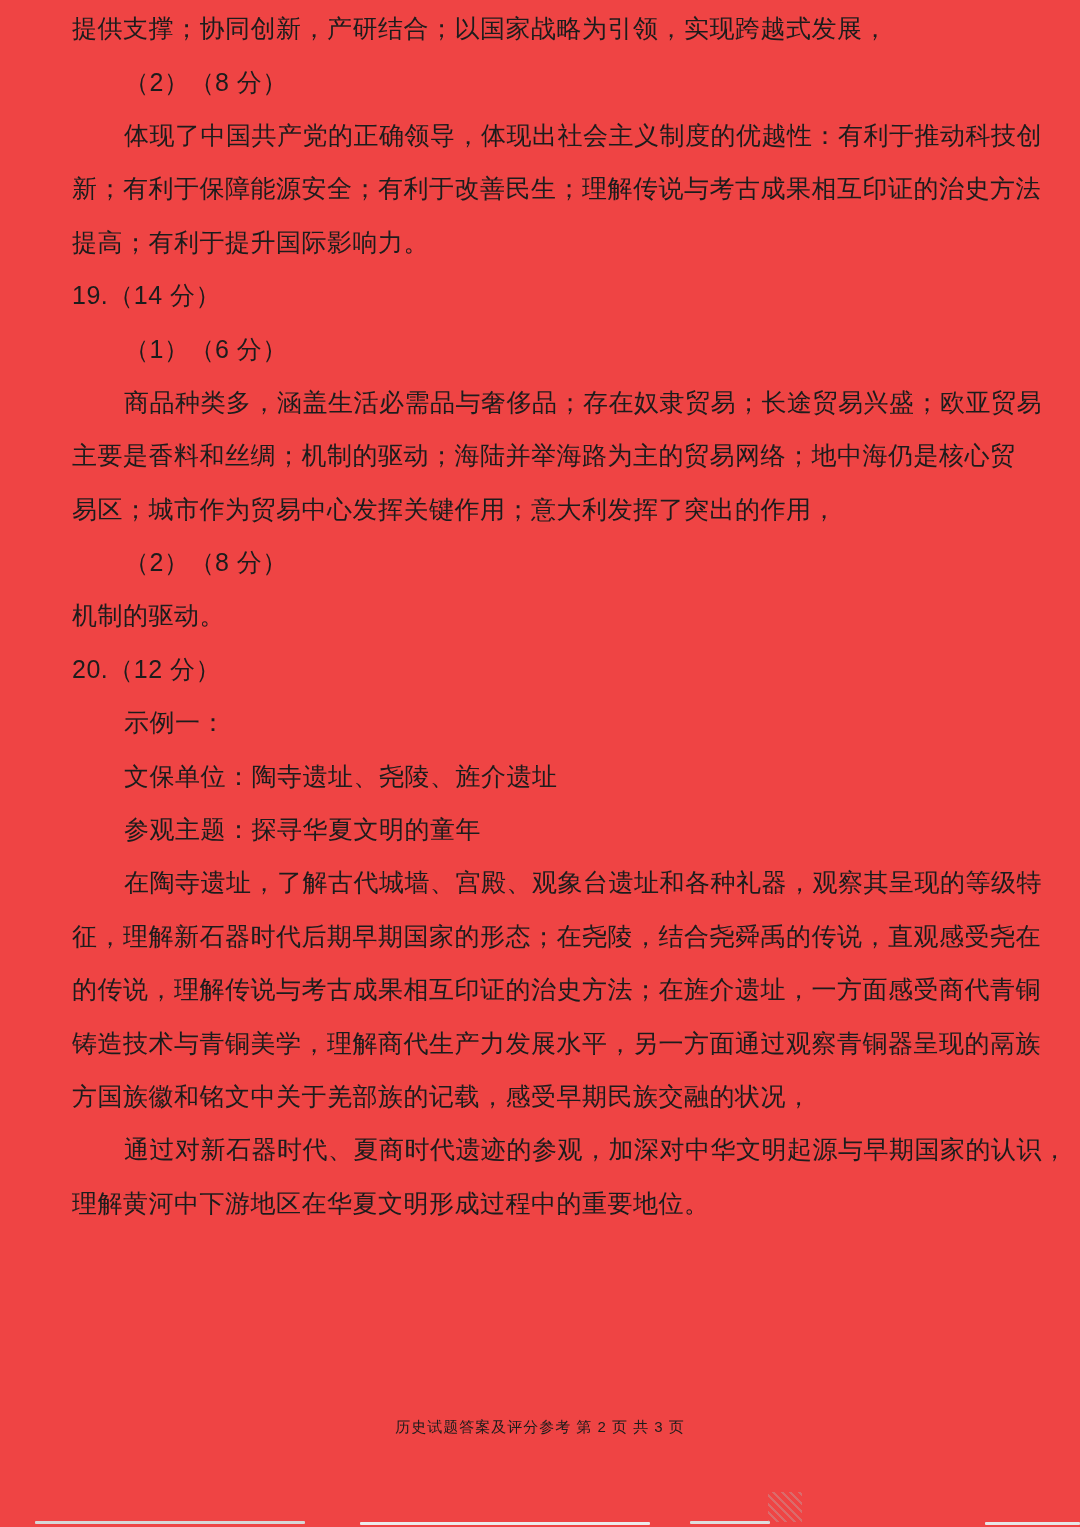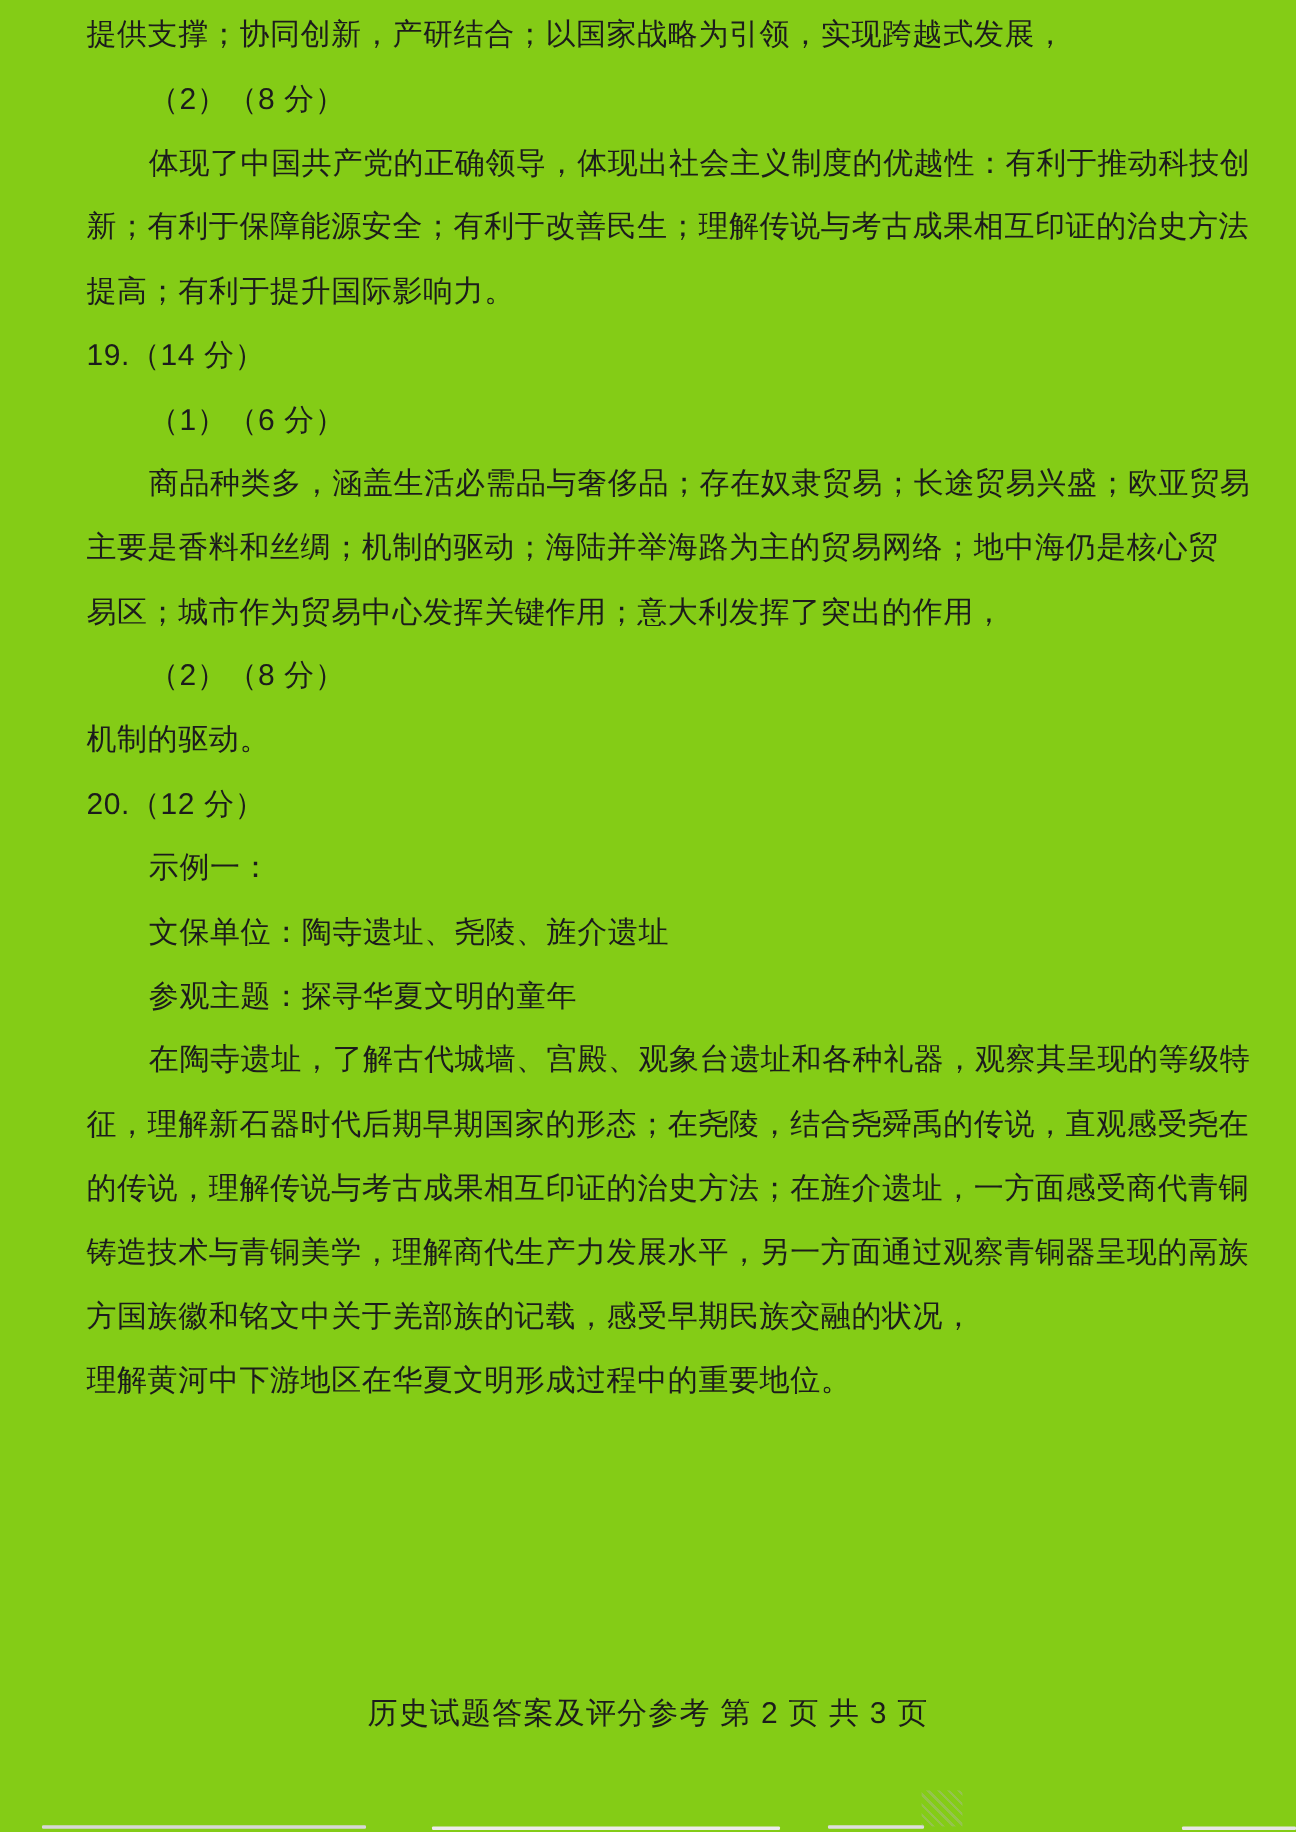--- a/index.html
+++ b/index.html
@@ -5,21 +5,21 @@
   html, body {
     margin: 0;
     padding: 0;
     background: #ffffff;
   }
   .page {
     position: relative;
     width: 1080px;
     height: 1527px;
     margin: 0 auto;
-    background: #84cc16;
+    background: #ef4444;
     overflow: hidden;
     font-family: "Liberation Sans", "DejaVu Sans", sans-serif;
     color: #1c1c1c;
   }
   .content {
     position: absolute;
     top: 2px;
     left: 72px;
     right: 56px;
   }
@@ -37,21 +37,21 @@
   }
   .footer {
     position: absolute;
     top: 1401px;
     left: 0;
     right: 0;
     height: 53.4px;
     display: flex;
     align-items: center;
     justify-content: center;
-    font-size: 25px;
+    font-size: 15px;
     letter-spacing: 1px;
     white-space: pre;
     font-weight: 500;
   }
   
   .scan-edge {
     position: absolute;
     height: 3px;
     border-radius: 1px;
   }
@@ -93,20 +93,21 @@
       <div class="line">机制的驱动。</div>
       <div class="line">20.（12 分）</div>
       <div class="line indent">示例一：</div>
       <div class="line indent">文保单位：陶寺遗址、尧陵、旌介遗址</div>
       <div class="line indent">参观主题：探寻华夏文明的童年</div>
       <div class="line indent">在陶寺遗址，了解古代城墙、宫殿、观象台遗址和各种礼器，观察其呈现的等级特</div>
       <div class="line">征，理解新石器时代后期早期国家的形态；在尧陵，结合尧舜禹的传说，直观感受尧在</div>
       <div class="line">的传说，理解传说与考古成果相互印证的治史方法；在旌介遗址，一方面感受商代青铜</div>
       <div class="line">铸造技术与青铜美学，理解商代生产力发展水平，另一方面通过观察青铜器呈现的鬲族</div>
       <div class="line">方国族徽和铭文中关于羌部族的记载，感受早期民族交融的状况，</div>
+      <div class="line indent">通过对新石器时代、夏商时代遗迹的参观，加深对中华文明起源与早期国家的认识，</div>
       <div class="line">理解黄河中下游地区在华夏文明形成过程中的重要地位。</div>
     </div>
   <div class="footer">历史试题答案及评分参考 第 2 页 共 3 页</div>
   <div class="scan-edge e1"></div>
   <div class="scan-edge e2"></div>
   <div class="scan-edge e3"></div>
   <div class="scan-edge e4"></div>
   <div class="scan-smudge"></div>
 </div>
 

